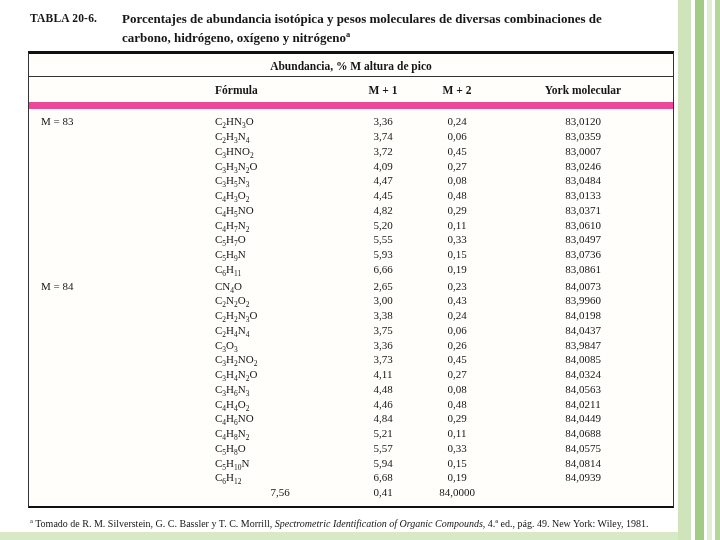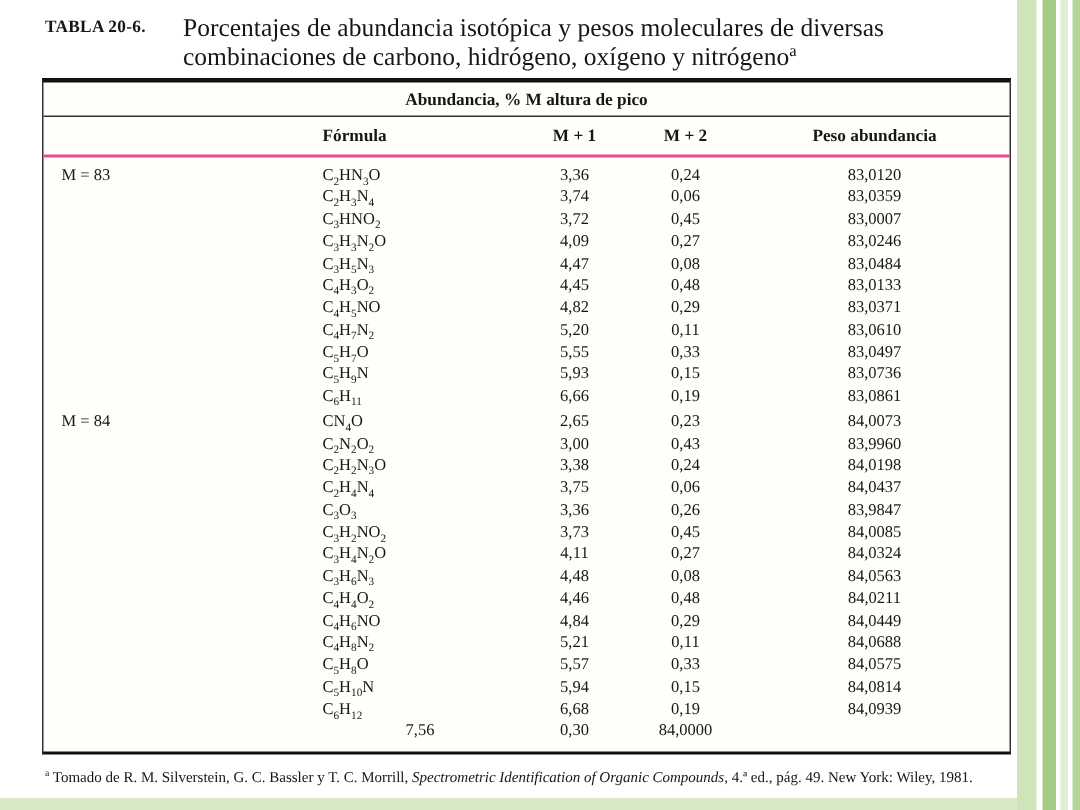--- a/index.html
+++ b/index.html
@@ -25,21 +25,21 @@
 
   .content {
     position: absolute;
     left: 28px;
     top: 8px;
     width: 646px;
     color: #161616;
   }
   .caption { display: flex; margin: 4px 0 6px 2px; }
   .cap-label { font-weight: bold; font-size: 11.5px; width: 92px; flex: none; letter-spacing: 0.2px; }
-  .cap-text { font-weight: normal; font-size: 17px; max-width: 520px; line-height: 14.5px; }
+  .cap-text { font-weight: bold; font-size: 13px; max-width: 520px; line-height: 14.5px; }
   sup { font-size: 0.65em; }
   sub { font-size: 0.68em; line-height: 0; }
 
   .tablebox {
     border-top: 3px solid #111;
     border-left: 1px solid #333;
     border-right: 1px solid #333;
     border-bottom: 2.5px solid #111;
     background: #fffefb;
   }
@@ -48,21 +48,21 @@
     font-weight: bold;
     font-size: 11.5px;
     padding: 6px 0 4px 0;
     border-bottom: 1px solid #333;
   }
   .grid {
     display: grid;
     grid-template-columns: 186px 130px 76px 72px 1fr;
     align-items: baseline;
   }
-  .grid.header { font-weight: bold; font-size: 11.5px; border-bottom: 2px solid #ec4899; padding: 7px 0 6px 0; }
+  .grid.header { font-weight: bold; font-size: 11.5px; border-bottom: 7px solid #ec4899; padding: 7px 0 6px 0; }
   .grid.header .c0 { padding-left: 12px; }
   .c1 { text-align: left; }
   .c2, .c3, .c4 { text-align: center; }
   .tbody { padding: 5px 0 6px 0; }
   .grid.row { font-size: 11px; line-height: 14.75px; }
   .grid.row .c0 { padding-left: 12px; }
   .grid.row.group-start { margin-top: 2px; }
   .footnote {
     margin: 6px 0 0 2px;
     font-size: 10px;
@@ -83,21 +83,21 @@
     </div>
 
     <div class="tablebox">
       <div class="spanner">Abundancia, % M altura de pico</div>
 
       <div class="grid header">
         <div class="c0"></div>
         <div class="c1">Fórmula</div>
         <div class="c2">M + 1</div>
         <div class="c3">M + 2</div>
-        <div class="c4">Peso abundancia</div>
+        <div class="c4">York molecular</div>
       </div>
 
       <div class="tbody">
           <div class="grid row">
             <div class="c0">M = 83</div>
             <div class="c1">C<sub>2</sub>HN<sub>3</sub>O</div>
             <div class="c2">3,36</div>
             <div class="c3">0,24</div>
             <div class="c4">83,0120</div>
           </div>
@@ -265,21 +265,21 @@
           <div class="grid row">
             <div class="c0"></div>
             <div class="c1">C<sub>6</sub>H<sub>12</sub></div>
             <div class="c2">6,68</div>
             <div class="c3">0,19</div>
             <div class="c4">84,0939</div>
           </div>
           <div class="grid row">
             <div class="c0"></div>
             <div class="c2">7,56</div>
-            <div class="c3">0,30</div>
+            <div class="c3">0,41</div>
             <div class="c4">84,0000</div>
           </div>
         </div>
     </div>
 
     <div class="footnote"><sup>a</sup><span> Tomado de R. M. Silverstein, G. C. Bassler y T. C. Morrill, </span><i>Spectrometric Identification of Organic Compounds</i><span>, 4.ª ed., pág. 49. New York: Wiley, 1981.</span></div>
 
   </div>
 
   <div class="stripes">

